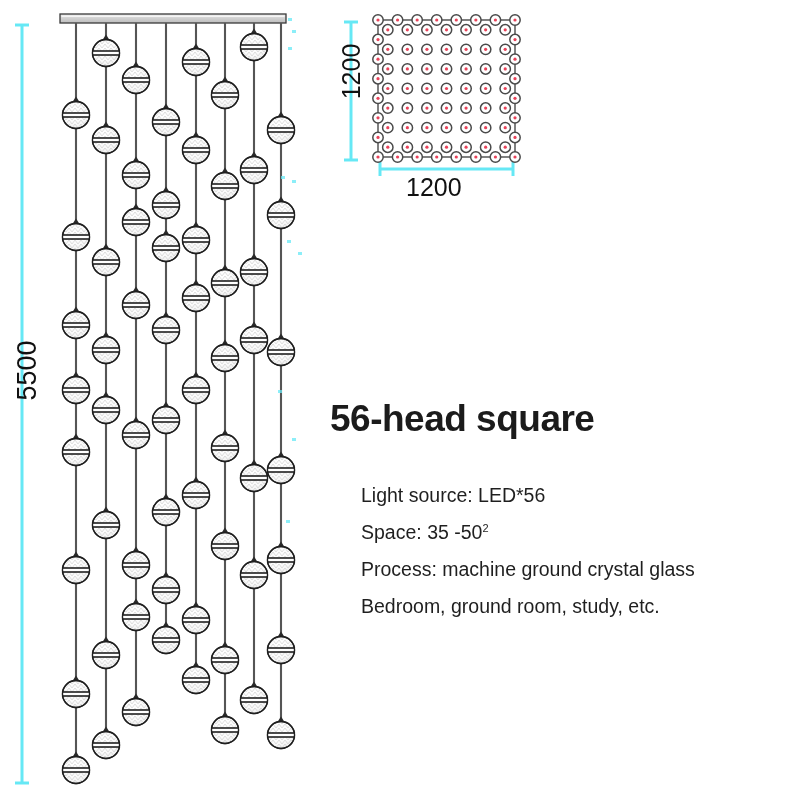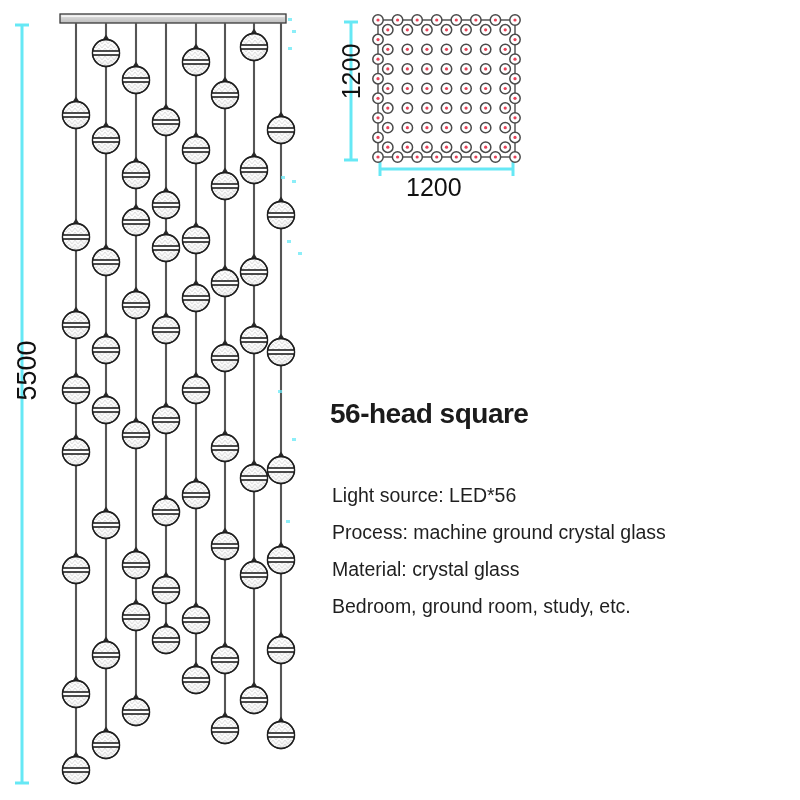--- a/index.html
+++ b/index.html
@@ -35,41 +35,42 @@
     height: 800px;
     pointer-events: none;
   }
   .text-layer > * { pointer-events: auto; }
 
   
   #product-title {
     position: absolute;
     left: 330px;
     top: 398px;
-    font-size: 28px;
+    font-size: 37px;
     font-weight: bold;
     letter-spacing: -0.5px;
     color: #1b1b1b;
     white-space: nowrap;
     font-family: "Liberation Sans", sans-serif;
   }
 
   
   #spec-list {
     position: absolute;
     left: 332px;
     top: 477px;
     width: 450px;
   }
   .spec-line {
     font-size: 19.5px;
     line-height: 37px;
     color: #1f1f1f;
     white-space: nowrap;
     font-family: "Liberation Sans", sans-serif;
+    margin-left: 29px;
   }
   .spec-line sup {
     font-size: 11px;
     vertical-align: super;
     line-height: 0;
   }
 
   
   .dim-label {
     position: absolute;
@@ -1042,24 +1043,24 @@
 
   <div class="text-layer">
 
     <div id="product-title">56-head square</div>
 
     <div id="spec-list">
       <div class="spec-line">
         <span>Light source: LED*56</span>
       </div>
       <div class="spec-line">
-        <span>Process: machine ground crystal glass</span>
+        <span>Space: 35 -50</span><sup>2</sup>
       </div>
       <div class="spec-line">
-        <span>Material: crystal glass</span>
+        <span>Process: machine ground crystal glass</span>
       </div>
       <div class="spec-line">
         <span>Bedroom, ground room, study, etc.</span>
       </div>
     </div>
 
     <div class="dim-label" id="dim-height-label">5500</div>
 
     <div class="dim-label" id="dim-top-depth-label">1200</div>
 

